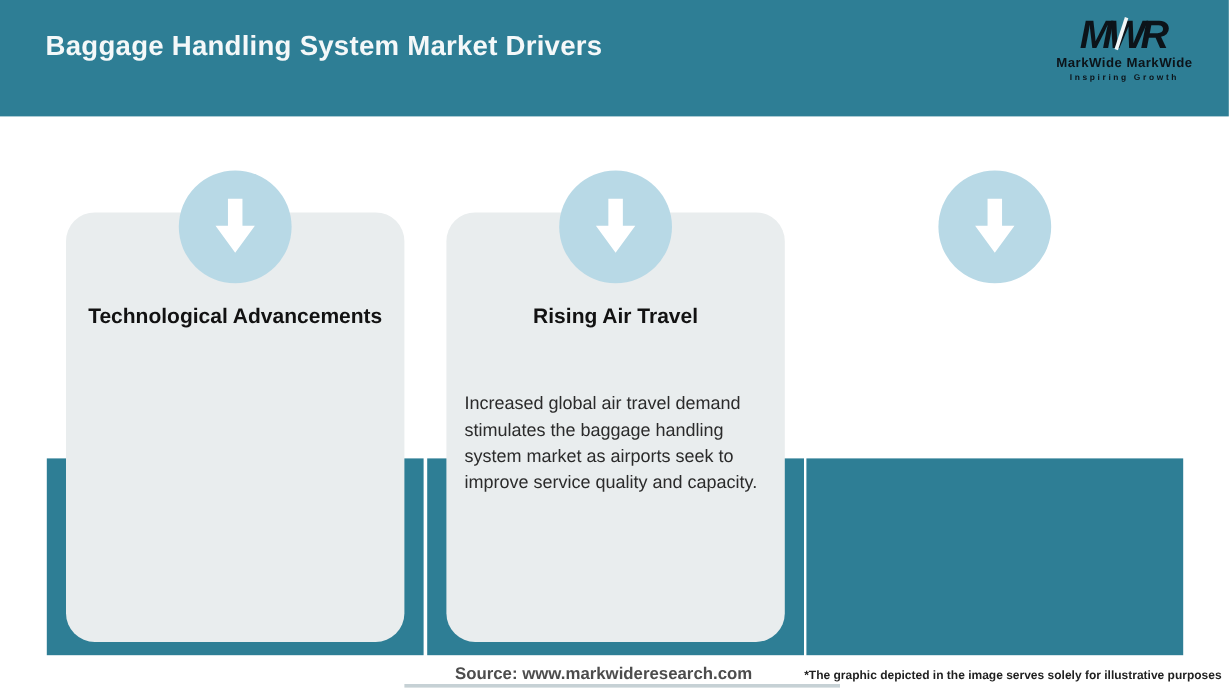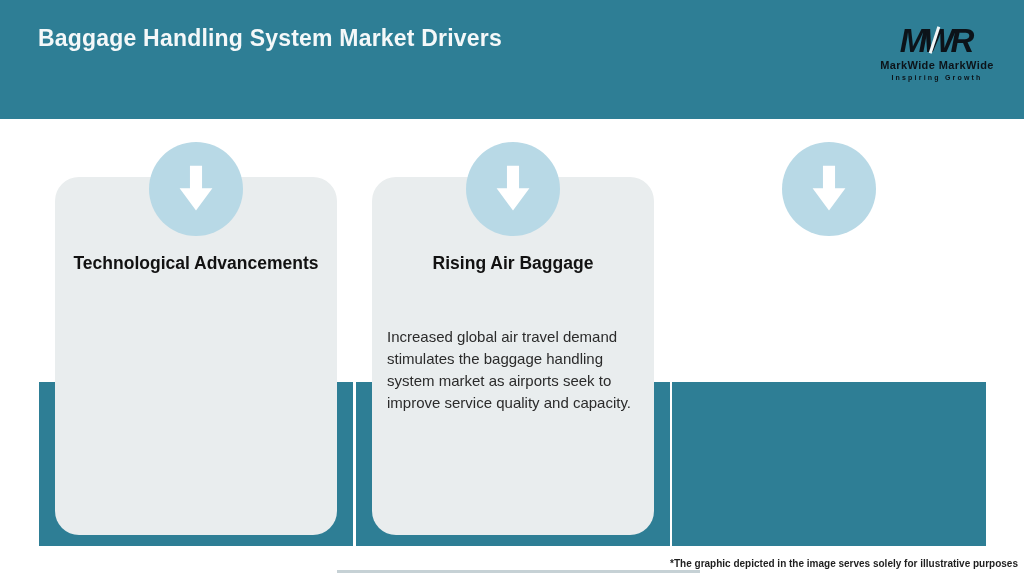--- a/index.html
+++ b/index.html
@@ -8,32 +8,32 @@
     background:#ffffff;
     font-family:"Liberation Sans", sans-serif;
     position:relative;
     overflow:hidden;
   }
   .stage { position:absolute; inset:0; width:1024px; height:576px; }
 
   
   .topbar {
     position:absolute; left:0; top:0;
-    width:1024px; height:119px;
+    width:1024px; height:97px;
     background:#2E7E95;
   }
   .page-title {
     position:absolute; left:38px; top:25px;
     margin:0;
     color:#f4f8f9;
     font-size:23px; font-weight:bold;
     letter-spacing:0.2px;
   }
   .logo {
-    position:absolute; right:22px; top:24px;
+    position:absolute; right:22px; top:12px;
     width:130px; text-align:center;
     color:#0c1319;
     line-height:1;
   }
   .logo-mark {
     position:relative;
     display:inline-block;
     font-size:33px; font-weight:900; font-style:italic;
     letter-spacing:-4px;
     color:#0c1319;
@@ -139,35 +139,36 @@
     <div class="icon-circle">
       <svg width="38" height="52" viewBox="0 0 44 58" aria-hidden="true">
         <polygon points="15,2 29,2 29,28 41,28 22,54 3,28 15,28" fill="#ffffff"></polygon>
       </svg>
     </div>
   </div>
 
   <div class="slot slot-2">
     <div class="card-back"></div>
     <div class="card">
-      <h2 class="card-title">Rising Air Baggage</h2>
+      <h2 class="card-title">Rising Air Travel</h2>
       <p class="card-text">Increased global air travel demand stimulates the baggage handling system market as airports seek to improve service quality and capacity.</p>
     </div>
     <div class="icon-circle">
       <svg width="38" height="52" viewBox="0 0 44 58" aria-hidden="true">
         <polygon points="15,2 29,2 29,28 41,28 22,54 3,28 15,28" fill="#ffffff"></polygon>
       </svg>
     </div>
   </div>
 
   <div class="slot slot-3">
     <div class="card-back"></div>
     <div class="icon-circle">
       <svg width="38" height="52" viewBox="0 0 44 58" aria-hidden="true">
         <polygon points="15,2 29,2 29,28 41,28 22,54 3,28 15,28" fill="#ffffff"></polygon>
       </svg>
     </div>
   </div>
 
+  <div class="source">Source: www.markwideresearch.com</div>
   <div class="bottom-line"></div>
   <div class="disclaimer">*The graphic depicted in the image serves solely for illustrative purposes</div>
 
 </div>
 
 </body></html>

